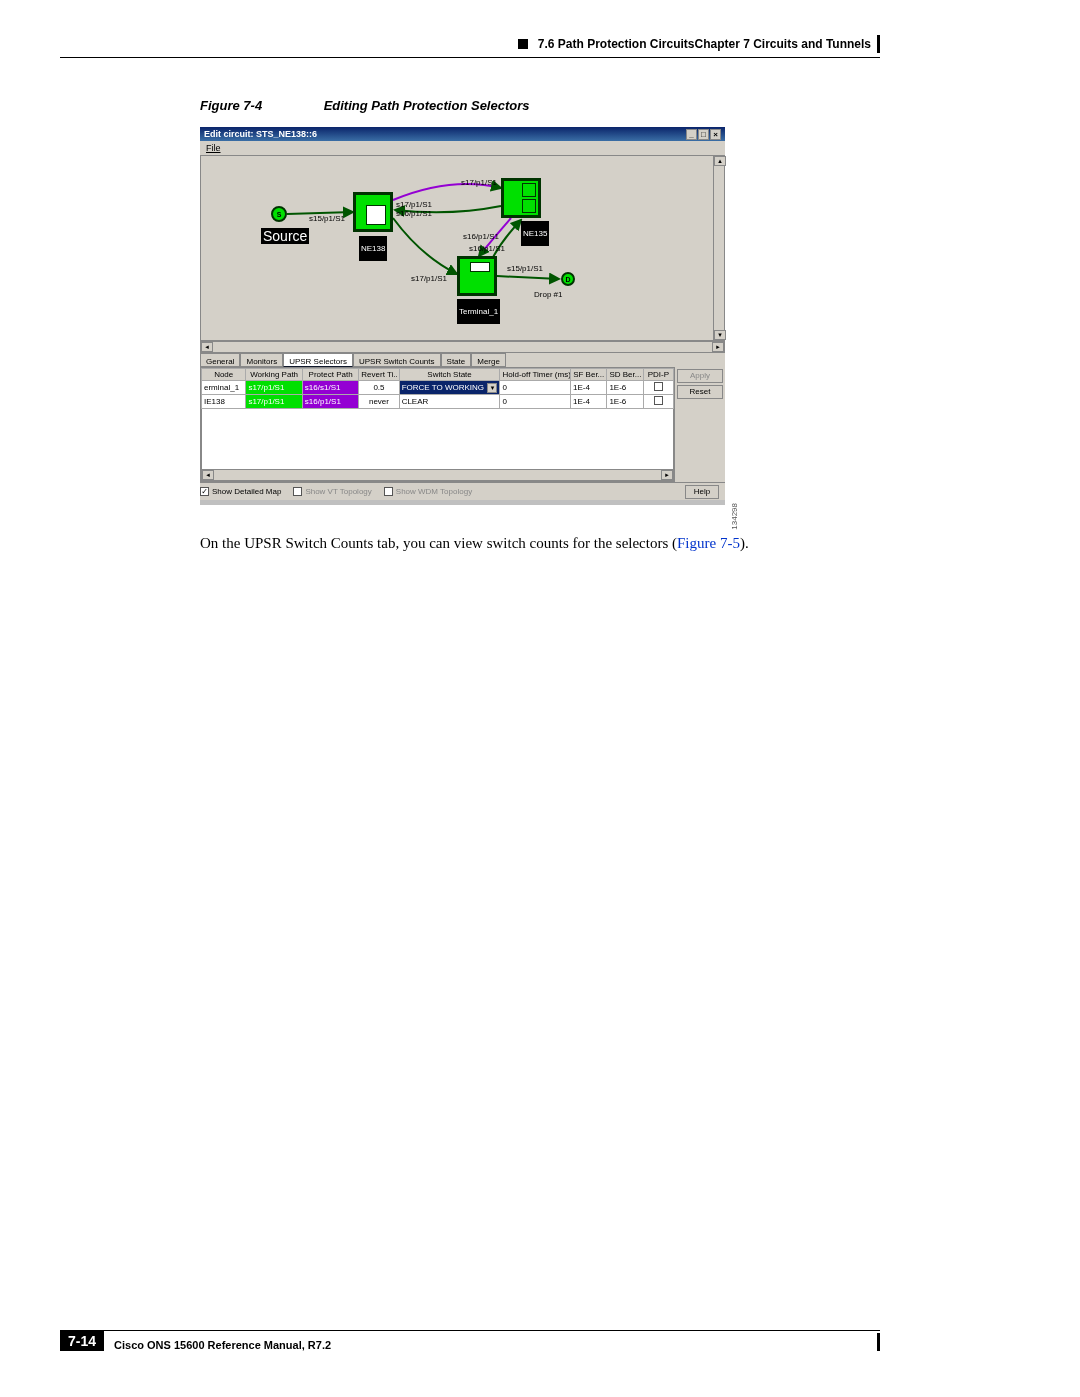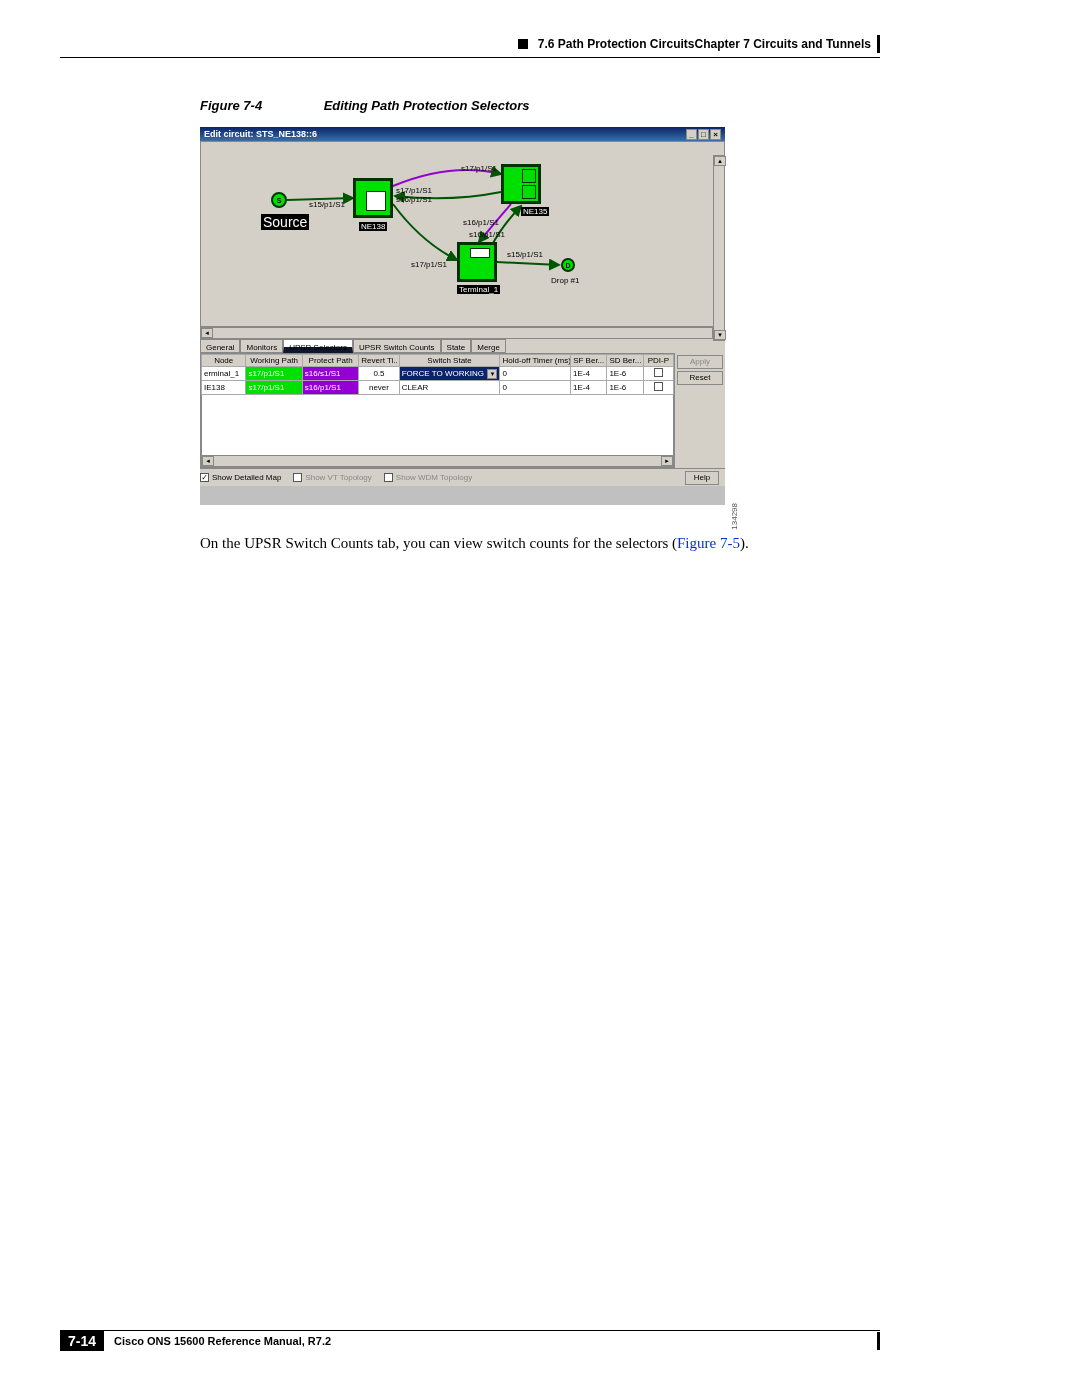--- a/index.html
+++ b/index.html
@@ -102,28 +102,28 @@
   .box3 { left:256px; top:100px; }
   .box3 .inner { width:20px; height:10px; left:10px; top:3px; }
   .node-drop {
     position:absolute; left:360px; top:116px;
     width:14px; height:14px; border-radius:50%;
     background:#00e000; border:2px solid #003300;
     display:flex; align-items:center; justify-content:center;
     font-size:7px; font-weight:bold;
   }
   .clabel { position:absolute; font-size:8px; color:#000; white-space:nowrap;}
-  .clabel.inv { background:#000; color:#fff; padding:0 2px;}
+  .clabel.inv { background:#000; color:#fff; padding:8px 2px;}
   .svg-lines { position:absolute; inset:0; width:100%; height:100%; }
   .scroll-h { height:12px; background:#d4d0c8; border:1px solid #888; display:flex; justify-content:space-between;}
   .sbtn { width:12px; height:10px; background:#d4d0c8; border:1px solid #888; font-size:7px; text-align:center;}
   .scroll-v { position:absolute; right:0; top:28px; width:12px; height:186px; background:#d4d0c8; border:1px solid #888; display:flex; flex-direction:column; justify-content:space-between;}
   .tabs-row { display:flex; background:#d4d0c8; height:14px; font-size:8px; }
   .tab { padding:2px 5px; border:1px solid #888; background:#d4d0c8; line-height:12px;}
-  .tab.active { background:#fff; border-bottom:6px solid #0f172a;}
+  .tab.active { background:#fff; border-bottom:1px solid #0f172a;}
   .grid-wrap { display:flex; }
   .grid {
     flex:1;
     background:#fff; font-size:8px;
     border:1px solid #888;
   }
   .grid table { width:100%; border-collapse:collapse; table-layout:fixed;}
   .grid th, .grid td { border:1px solid #aaa; padding:1px 2px; font-size:8px; overflow:hidden; white-space:nowrap;}
   .grid th { background:#d4d0c8; font-weight:normal;}
   .cell-green { background:#00e000; color:#fff;}
@@ -148,21 +148,21 @@
     line-height: 1.6;
   }
   .caption2 a { color: #0033cc; text-decoration:none;}
   .page-footer {
     position: absolute;
     left: 60px;
     bottom: 46px;
     width: 820px;
   }
   .page-footer .hr2 { border:0; border-top:1px solid #000; }
-  .pf-row { display:flex; align-items:center; gap:10px; margin-top:0;}
+  .pf-row { display:flex; align-items:flex-end; gap:10px; margin-top:0;}
   .pgnum {
     background:#000; color:#fff;
     font-family: Arial, sans-serif; font-weight:bold;
     padding:2px 8px; font-size:14px;
   }
   .pf-title { font-family: Arial, sans-serif; font-size:11px; font-weight:bold;}
   .pf-bar { width:3px; height:18px; background:#000; margin-left:auto;}
 </style>
 </head>
 <body>
@@ -188,20 +188,21 @@
 
   <div class="figure-wrap">
     <div class="win-title">
       <span>Edit circuit: STS_NE138::6</span>
       <span class="win-ctrls">
         <span class="win-btn">_</span>
         <span class="win-btn">□</span>
         <span class="win-btn">×</span>
       </span>
     </div>
+    <div class="file-menu"><span style="text-decoration:underline">File</span></div>
 
     <div class="canvas">
       <svg class="svg-lines">
         <defs>
           <marker id="ah" markerWidth="6" markerHeight="6" refX="5" refY="3" orient="auto">
             <path d="M0,0 L6,3 L0,6 Z" fill="#005500"></path>
           </marker>
         </defs>
         <line x1="86" y1="58" x2="152" y2="56" stroke="#005500" stroke-width="2" marker-end="url(#ah)"></line>
         <path d="M192 44 Q250 20 300 32" stroke="#9400d3" stroke-width="2" fill="none" marker-end="url(#ah)"></path>
@@ -229,21 +230,21 @@
       <div class="clabel inv" style="left:320px; top:65px;">NE135</div>
 
       <div class="big-box box3">
           <div class="inner"></div>
         </div>
       <div class="clabel inv" style="left:256px; top:143px;">Terminal_1</div>
 
       <div class="node-drop">
           <span>D</span>
         </div>
-      <div class="clabel" style="left:350px; top:134px;">Drop #1</div>
+      <div class="clabel" style="left:333px; top:134px;">Drop #1</div>
 
       <div class="clabel" style="left:108px; top:58px;">s15/p1/S1</div>
       <div class="clabel" style="left:260px; top:22px;">s17/p1/S1</div>
       <div class="clabel" style="left:195px; top:44px;">s17/p1/S1</div>
       <div class="clabel" style="left:195px; top:53px;">s16/p1/S1</div>
       <div class="clabel" style="left:262px; top:76px;">s16/p1/S1</div>
       <div class="clabel" style="left:268px; top:88px;">s16/p1/S1</div>
       <div class="clabel" style="left:306px; top:108px;">s15/p1/S1</div>
       <div class="clabel" style="left:210px; top:118px;">s17/p1/S1</div>
     </div>

